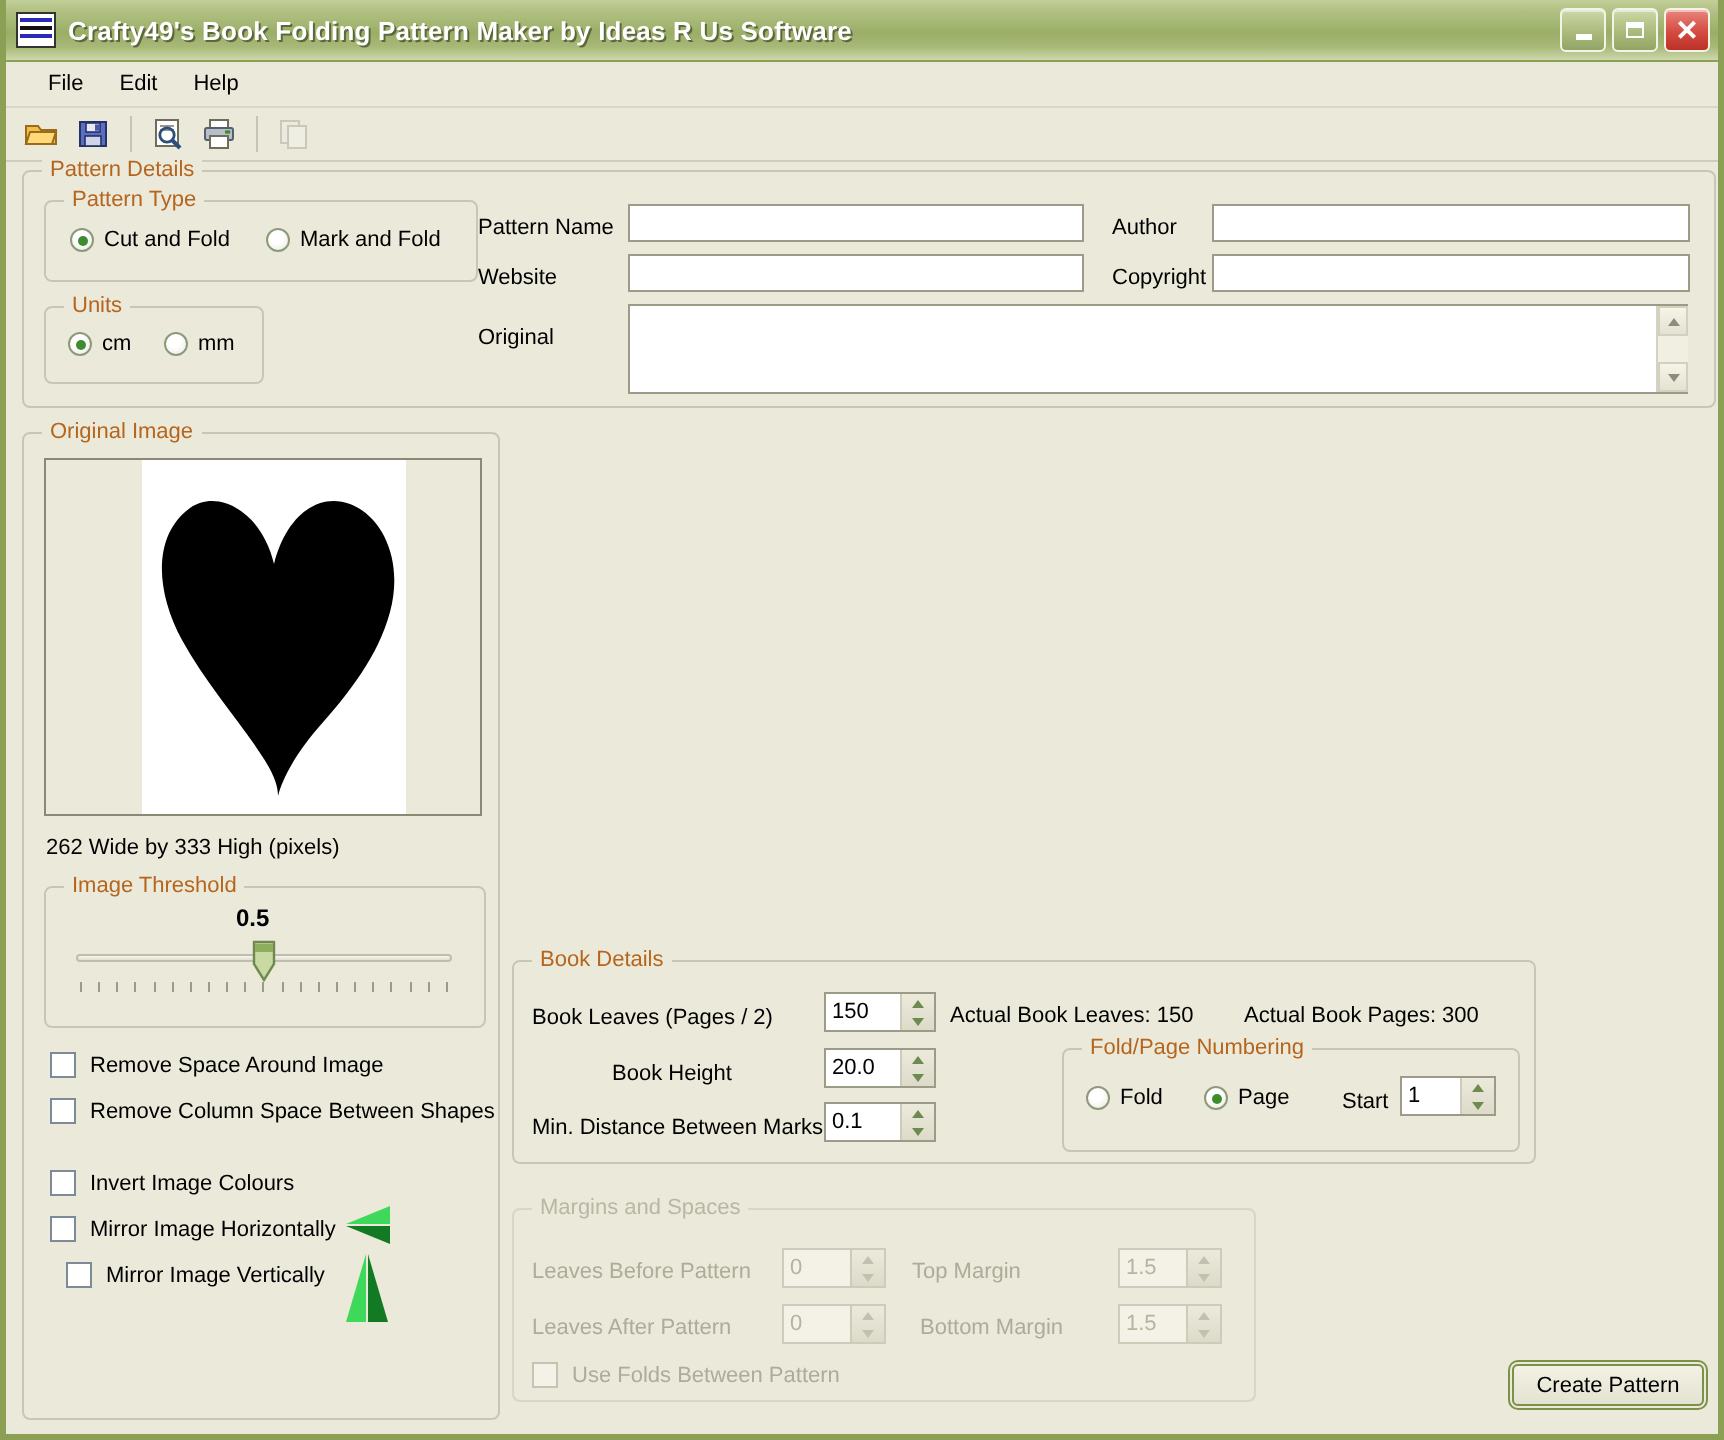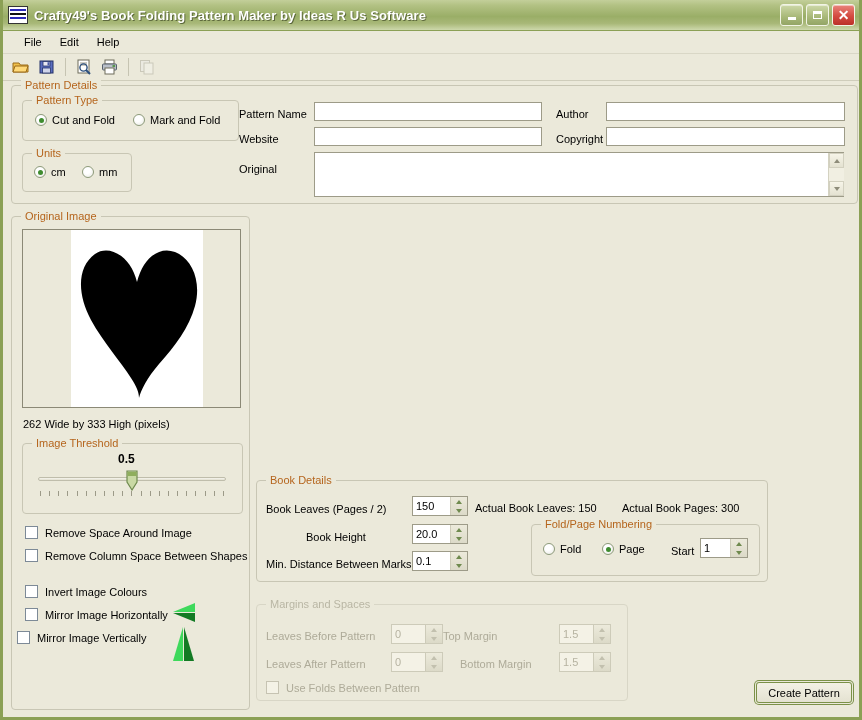--- a/index.html
+++ b/index.html
@@ -430,21 +430,21 @@
       <span class="cl">Remove Column Space Between Shapes</span>
     </div>
     <div class="cb-wrap" style="left:13px; top:368px;">
       <span class="cbx"></span>
       <span class="cl">Invert Image Colours</span>
     </div>
     <div class="cb-wrap" style="left:13px; top:391px;">
       <span class="cbx"></span>
       <span class="cl">Mirror Image Horizontally</span>
     </div>
-    <div class="cb-wrap" style="left:5px; top:414px;">
+    <div class="cb-wrap" style="left:21px; top:414px;">
       <span class="cbx"></span>
       <span class="cl">Mirror Image Vertically</span>
     </div>
 
     <svg width="30" height="24" viewBox="0 0 30 24" style="position:absolute; left:155px; top:384px;">
       <path d="M28 2 L6 11 L28 11 Z" fill="#3ed95b"></path>
       <path d="M6 12 L28 12 L28 21 Z" fill="#137a24"></path>
     </svg>
     <svg width="28" height="40" viewBox="0 0 28 40" style="position:absolute; left:158px; top:408px;">
       <path d="M13 2 L13 36 L3 36 Z" fill="#3ed95b"></path>
@@ -532,21 +532,21 @@
       <span class="sv">0</span>
       <span class="sbtns">
         <span class="sbtn up">
             <span class="ar"></span>
           </span>
         <span class="sbtn dn">
             <span class="ar"></span>
           </span>
       </span>
     </div>
-    <span class="lbl dis" style="left:186px; top:25px;">Top Margin</span>
+    <span class="lbl dis" style="left:199px; top:25px;">Top Margin</span>
     <div class="spin dis" style="left:302px; top:19px; width:52px; height:20px;">
       <span class="sv">1.5</span>
       <span class="sbtns">
         <span class="sbtn up">
             <span class="ar"></span>
           </span>
         <span class="sbtn dn">
             <span class="ar"></span>
           </span>
       </span>

